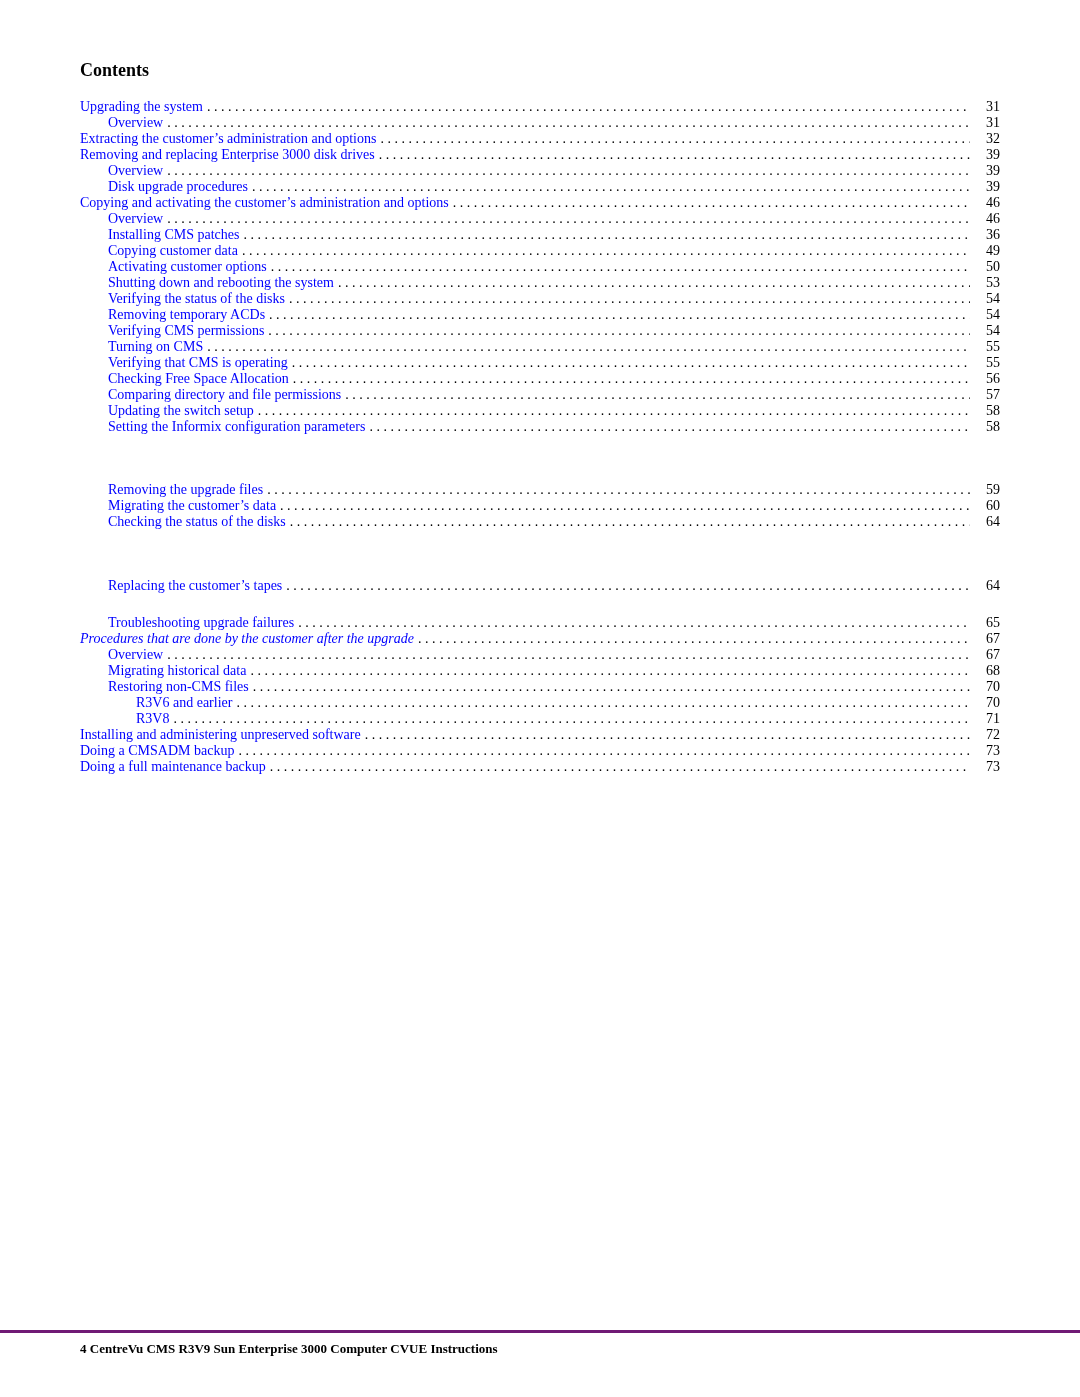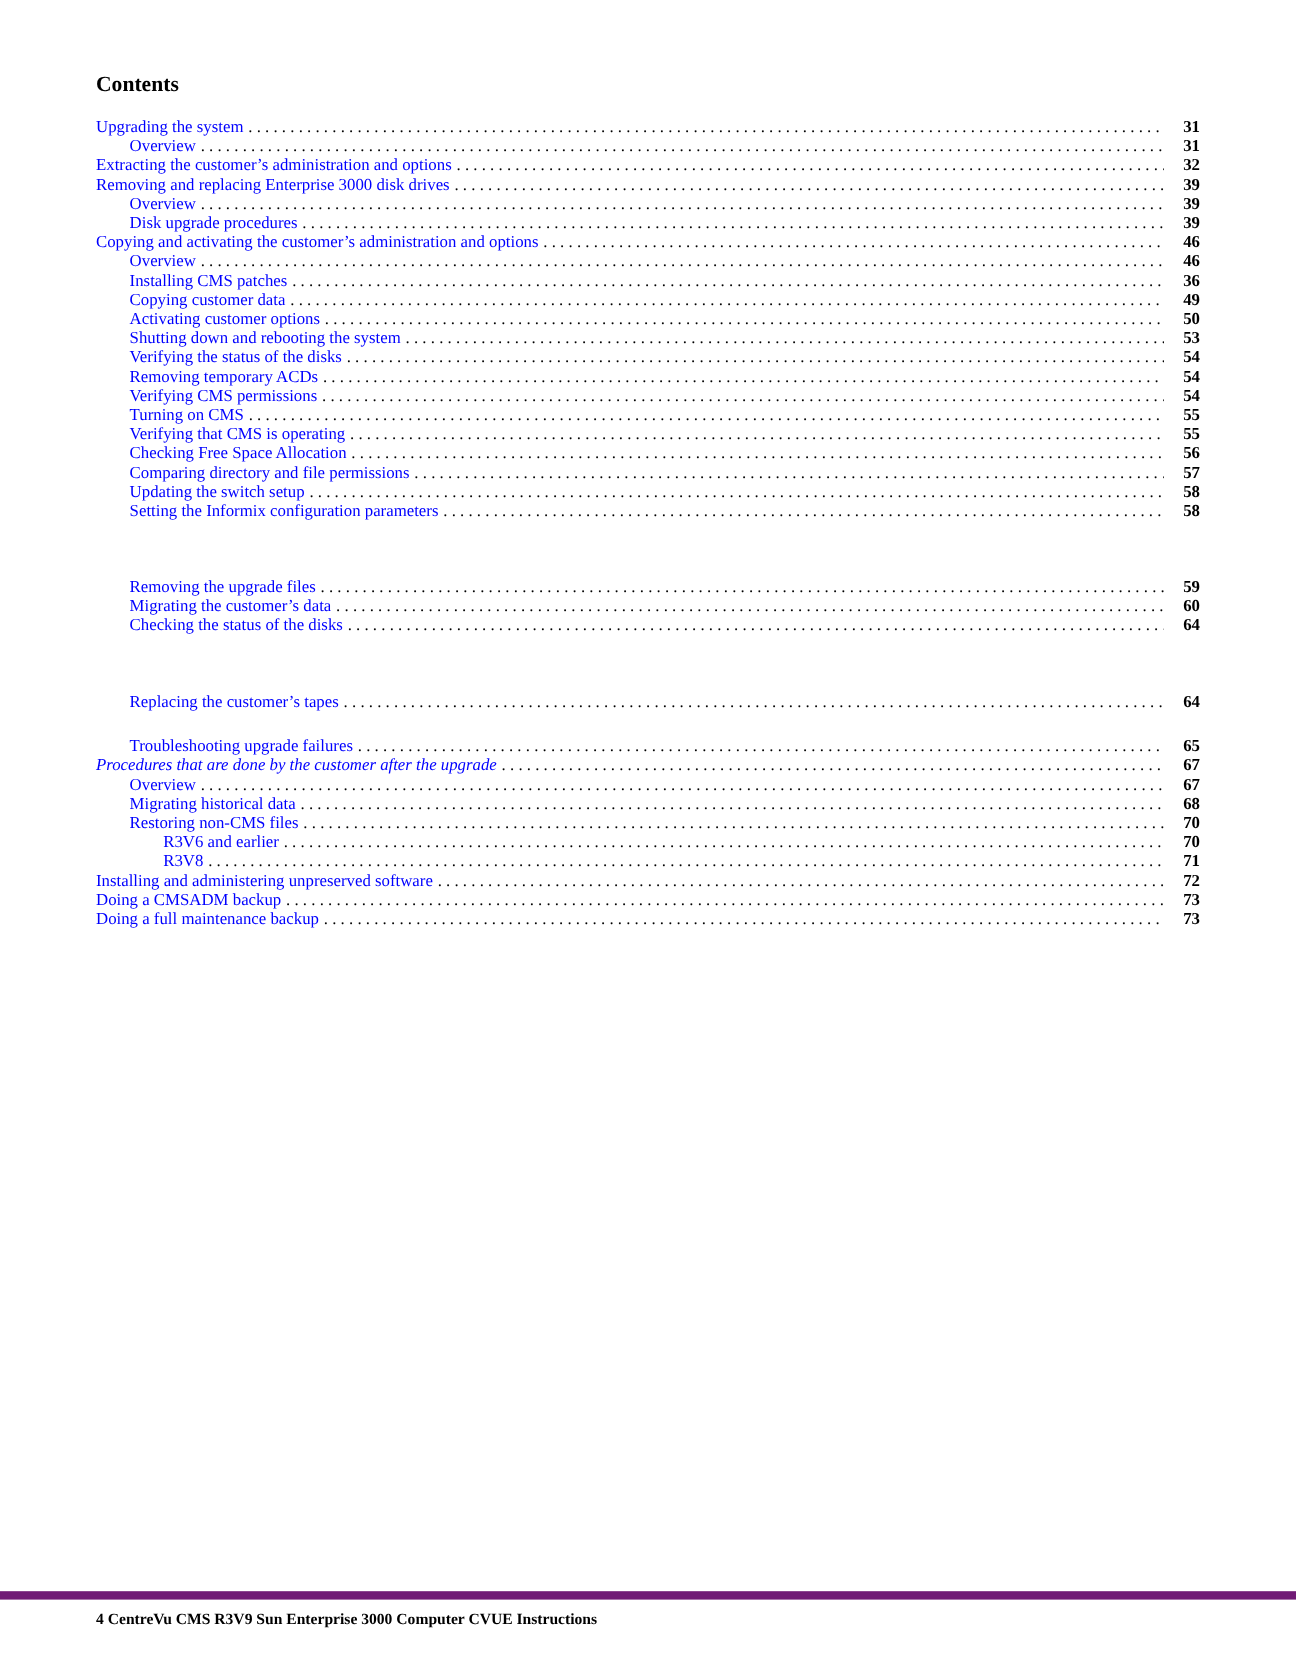--- a/index.html
+++ b/index.html
@@ -34,40 +34,40 @@
       white-space: nowrap;
     }
     .toc-dots {
       color: #000;
       flex: 1;
       overflow: hidden;
       white-space: nowrap;
       padding: 0 4px;
     }
     .toc-page {
-      font-weight: bold;
+      font-weight: normal;
       text-align: right;
       white-space: nowrap;
       min-width: 30px;
       color: #000;
     }
     .toc-row {
       display: flex;
       align-items: flex-end;
       width: 100%;
     }
     .footer {
       position: absolute;
       bottom: 40px;
       left: 0;
       right: 0;
       padding: 0 80px;
       display: flex;
       align-items: center;
-      border-top: 7px solid #701a75;
+      border-top: 3px solid #701a75;
       padding-top: 8px;
     }
     .footer-text {
       font-weight: bold;
       font-size: 13px;
       color: #000;
     }
   </style>
 </head>
 <body>

